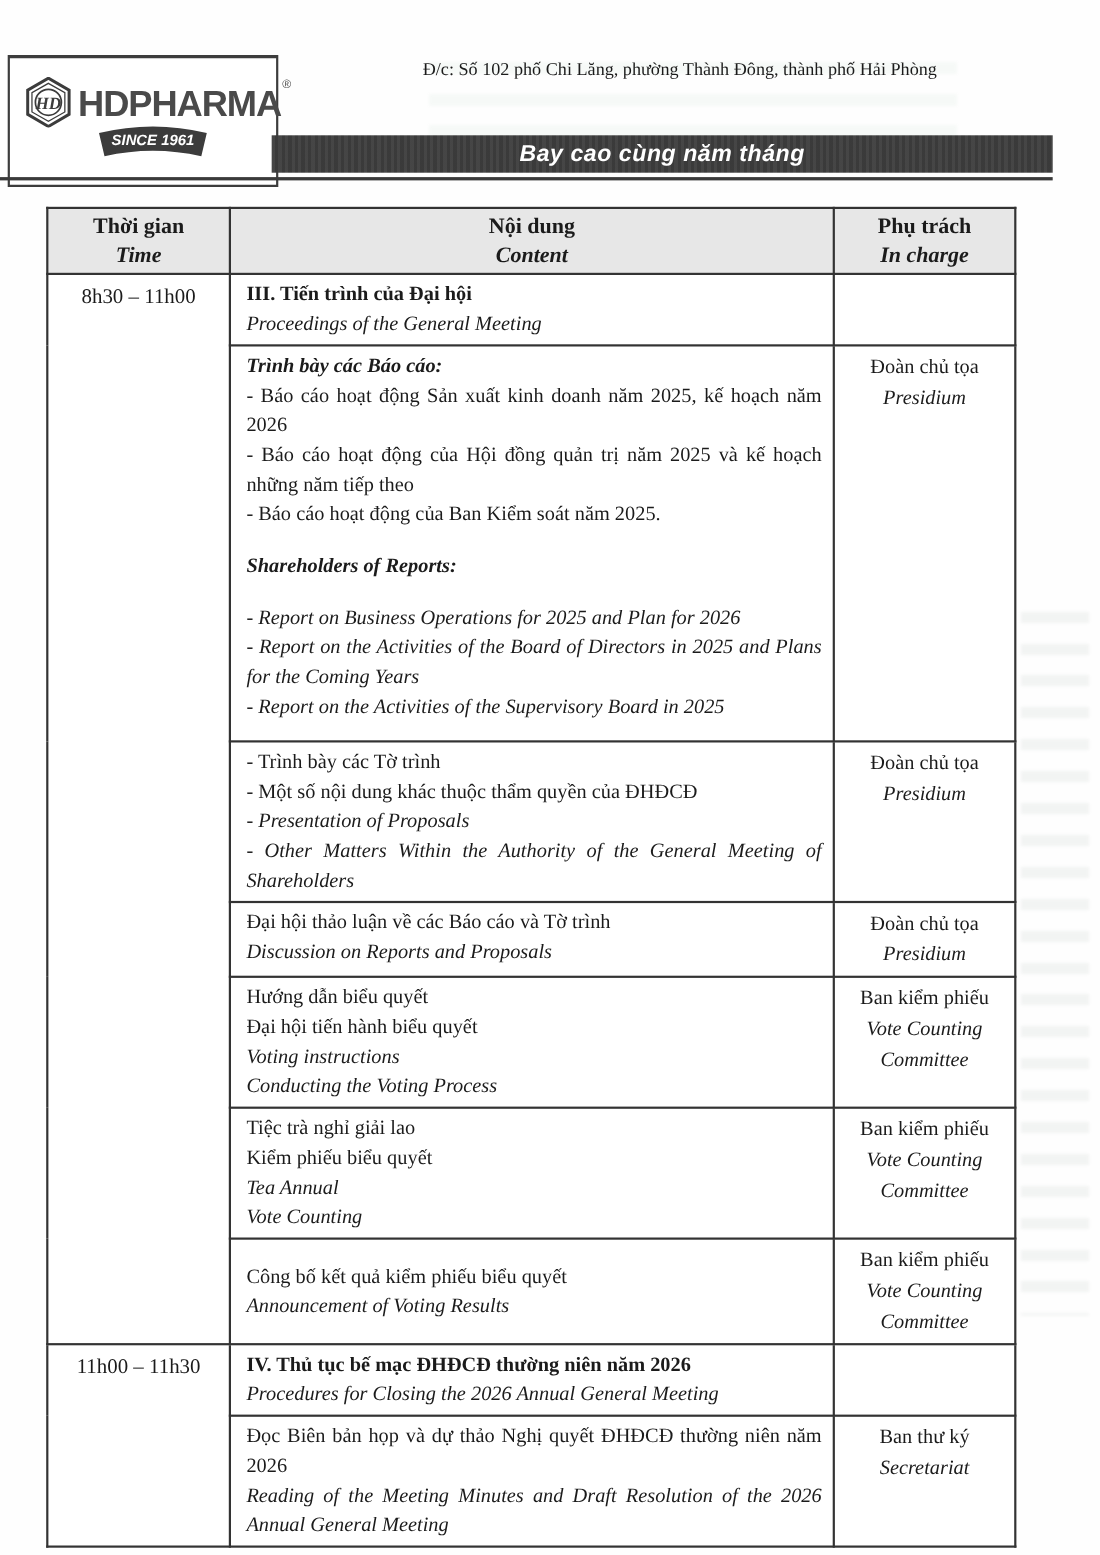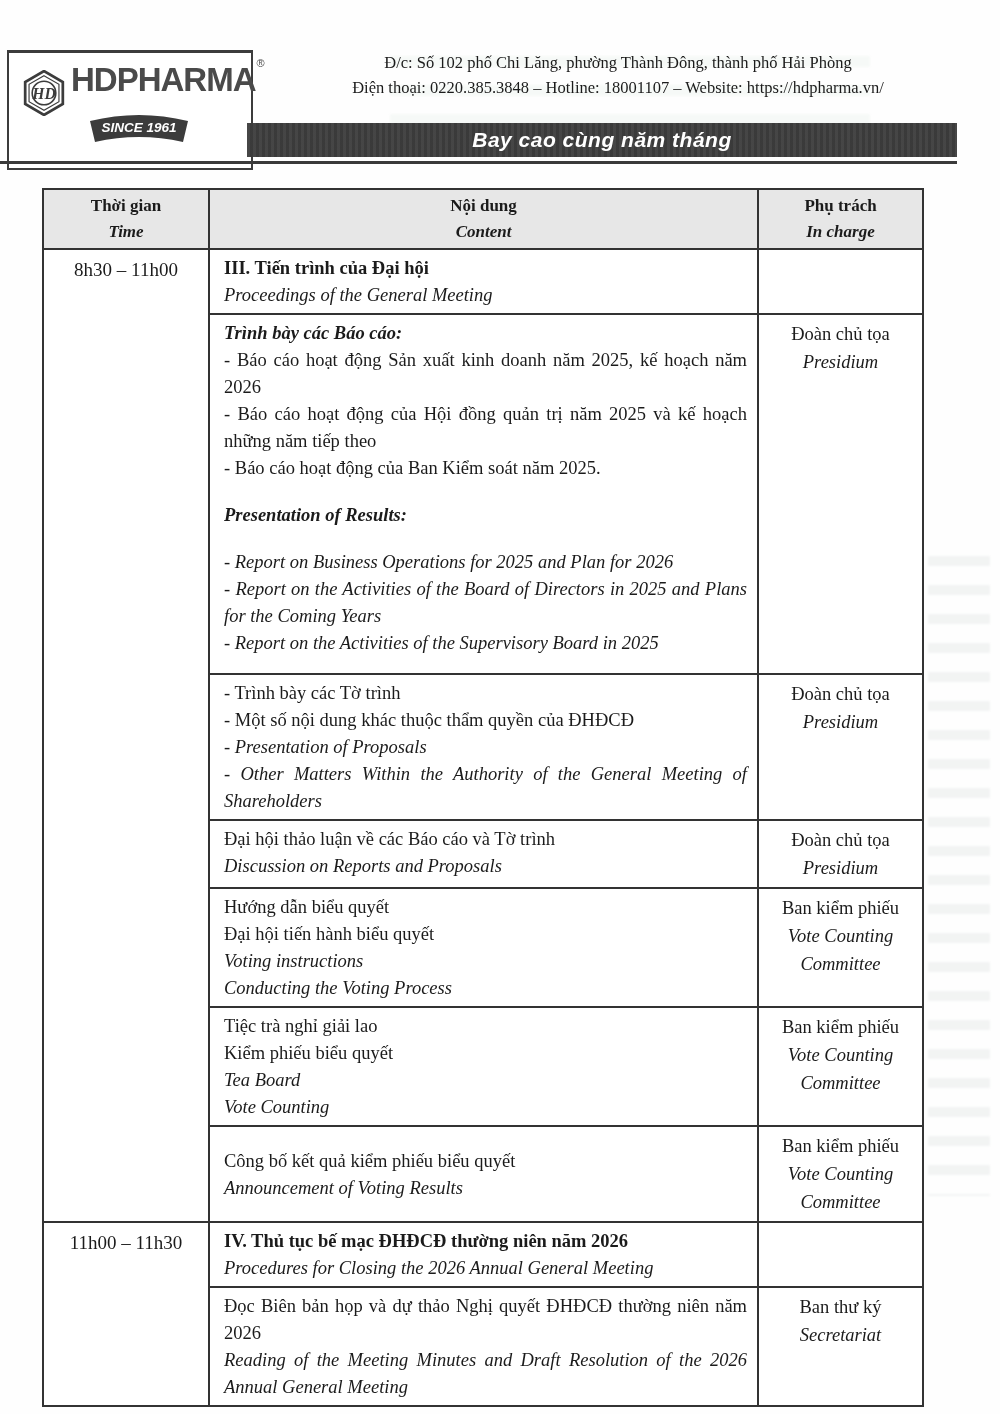--- a/index.html
+++ b/index.html
@@ -12,21 +12,21 @@
   }
   *{box-sizing:border-box;margin:0;padding:0;}
   html,body{background:#ffffff;}
   body{font-family:"Liberation Serif","DejaVu Serif",serif;color:var(--ink);}
   .page{position:relative;width:1000px;height:1414px;background:#fefefe;overflow:hidden;margin:0 auto;}
 
   
   .logo-box{position:absolute;left:7px;top:50px;width:246px;height:120px;
     border:2px solid #3c3c3c;border-top-width:3px;background:#fff;}
   .emblem{position:absolute;left:12px;top:17px;}
-  .brand-line{position:absolute;left:62px;top:8px;white-space:nowrap;}
+  .brand-line{position:absolute;left:62px;top:22px;white-space:nowrap;}
   .brand{font-family:"Liberation Sans","DejaVu Sans",sans-serif;font-weight:bold;
     font-size:33px;letter-spacing:-1px;color:var(--logo-gray);}
   .reg{font-family:"Liberation Sans",sans-serif;font-size:11px;color:var(--logo-gray);
     vertical-align:top;position:relative;top:-4px;left:1px;}
   .ribbon{position:absolute;left:76px;top:58px;}
   .head-text{position:absolute;left:268px;top:48px;width:700px;text-align:center;}
   .company{font-size:20px;font-weight:bold;letter-spacing:.2px;}
   .addr{font-size:16.5px;margin-top:5px;}
   .slogan{position:absolute;left:247px;top:123px;width:710px;height:34px;
     background:var(--banner-bg);
@@ -35,21 +35,21 @@
   .slogan span{font-family:"Liberation Sans","DejaVu Sans",sans-serif;font-weight:bold;
     font-style:italic;font-size:21px;color:var(--banner-text);letter-spacing:.5px;}
   .rule{position:absolute;left:0;top:161px;width:957px;height:3px;background:#3a3a3a;}
 
   
   table.agenda{position:absolute;left:42px;top:188px;width:880px;
     border-collapse:collapse;table-layout:fixed;}
   table.agenda col.c1{width:166px;} table.agenda col.c2{width:549px;} table.agenda col.c3{width:165px;}
   table.agenda th,table.agenda td{border:2px solid var(--border);}
   table.agenda thead th{background:var(--header-bg);height:58px;padding:3px 2px;
-    font-size:17px;vertical-align:middle;}
+    font-size:20px;vertical-align:middle;}
   .th-vi{font-weight:bold;line-height:26px;}
   .th-en{font-weight:bold;font-style:italic;line-height:26px;}
   td.time-cell{vertical-align:top;text-align:center;padding-top:9px;font-size:19px;background:#fff;}
   td.content-cell{vertical-align:top;padding:5px 10px 4px 14px;font-size:18.5px;background:#fff;}
   td.content-cell.vmid{vertical-align:middle;}
   td.incharge-cell{vertical-align:top;text-align:center;padding:5px 3px;font-size:18.5px;background:#fff;}
   .ln{line-height:27px;min-height:27px;text-align:justify;}
   .iln{line-height:28px;}
   .b{font-weight:bold;} .i{font-style:italic;} .blank{height:20px;min-height:20px;}
 
@@ -89,21 +89,20 @@
       <div class="ribbon">
         <svg width="108" height="34" viewBox="0 0 108 34">
           <path d="M5,10 Q54,-2 103,10 L98,31 Q54,21 10,31 Z" fill="#3c3c3c"></path>
           <text x="54" y="20.5" text-anchor="middle" font-family="Liberation Sans, sans-serif" font-size="13.5" font-weight="bold" font-style="italic" fill="#ffffff">SINCE 1961</text>
         </svg>
       </div>
     </div>
 
     <div class="head-text">
       <div class="addr">Đ/c: Số 102 phố Chi Lăng, phường Thành Đông, thành phố Hải Phòng</div>
-      <div class="addr">Điện thoại: 0220.385.3848 – Hotline: 18001107 – Website: https://hdpharma.vn/</div>
     </div>
 
     <div class="slogan">
       <span>Bay cao cùng năm tháng</span>
     </div>
 
     <div class="rule"></div>
   </div>
 
   <table class="agenda">
@@ -139,21 +138,21 @@
           </td>
           <td class="incharge-cell"></td>
         </tr>
         <tr style="height: 360px;">
           <td class="content-cell">
             <div class="ln b i">Trình bày các Báo cáo:</div>
             <div class="ln">- Báo cáo hoạt động Sản xuất kinh doanh năm 2025, kế hoạch năm 2026</div>
             <div class="ln">- Báo cáo hoạt động của Hội đồng quản trị năm 2025 và kế hoạch những năm tiếp theo</div>
             <div class="ln">- Báo cáo hoạt động của Ban Kiểm soát năm 2025.</div>
             <div class="ln blank"></div>
-            <div class="ln b i">Presentation of Results:</div>
+            <div class="ln b i">Shareholders of Reports:</div>
             <div class="ln blank"></div>
             <div class="ln i">- Report on Business Operations for 2025 and Plan for 2026</div>
             <div class="ln i">- Report on the Activities of the Board of Directors in 2025 and Plans for the Coming Years</div>
             <div class="ln i">- Report on the Activities of the Supervisory Board in 2025</div>
           </td>
           <td class="incharge-cell">
             <div class="ln iln" style="text-align: center;">Đoàn chủ tọa</div>
             <div class="ln iln i" style="text-align: center;">Presidium</div>
           </td>
         </tr>
@@ -189,21 +188,21 @@
           <td class="incharge-cell">
             <div class="ln iln" style="text-align: center;">Ban kiểm phiếu</div>
             <div class="ln iln i" style="text-align: center;">Vote Counting</div>
             <div class="ln iln i" style="text-align: center;">Committee</div>
           </td>
         </tr>
         <tr style="height: 115px; border-radius: 24px;">
           <td class="content-cell">
             <div class="ln">Tiệc trà nghỉ giải lao</div>
             <div class="ln">Kiểm phiếu biểu quyết</div>
-            <div class="ln i">Tea Board</div>
+            <div class="ln i">Tea Annual</div>
             <div class="ln i">Vote Counting</div>
           </td>
           <td class="incharge-cell">
             <div class="ln iln" style="text-align: center;">Ban kiểm phiếu</div>
             <div class="ln iln i" style="text-align: center;">Vote Counting</div>
             <div class="ln iln i" style="text-align: center;">Committee</div>
           </td>
         </tr>
         <tr style="height: 86px;">
           <td class="content-cell vmid">

